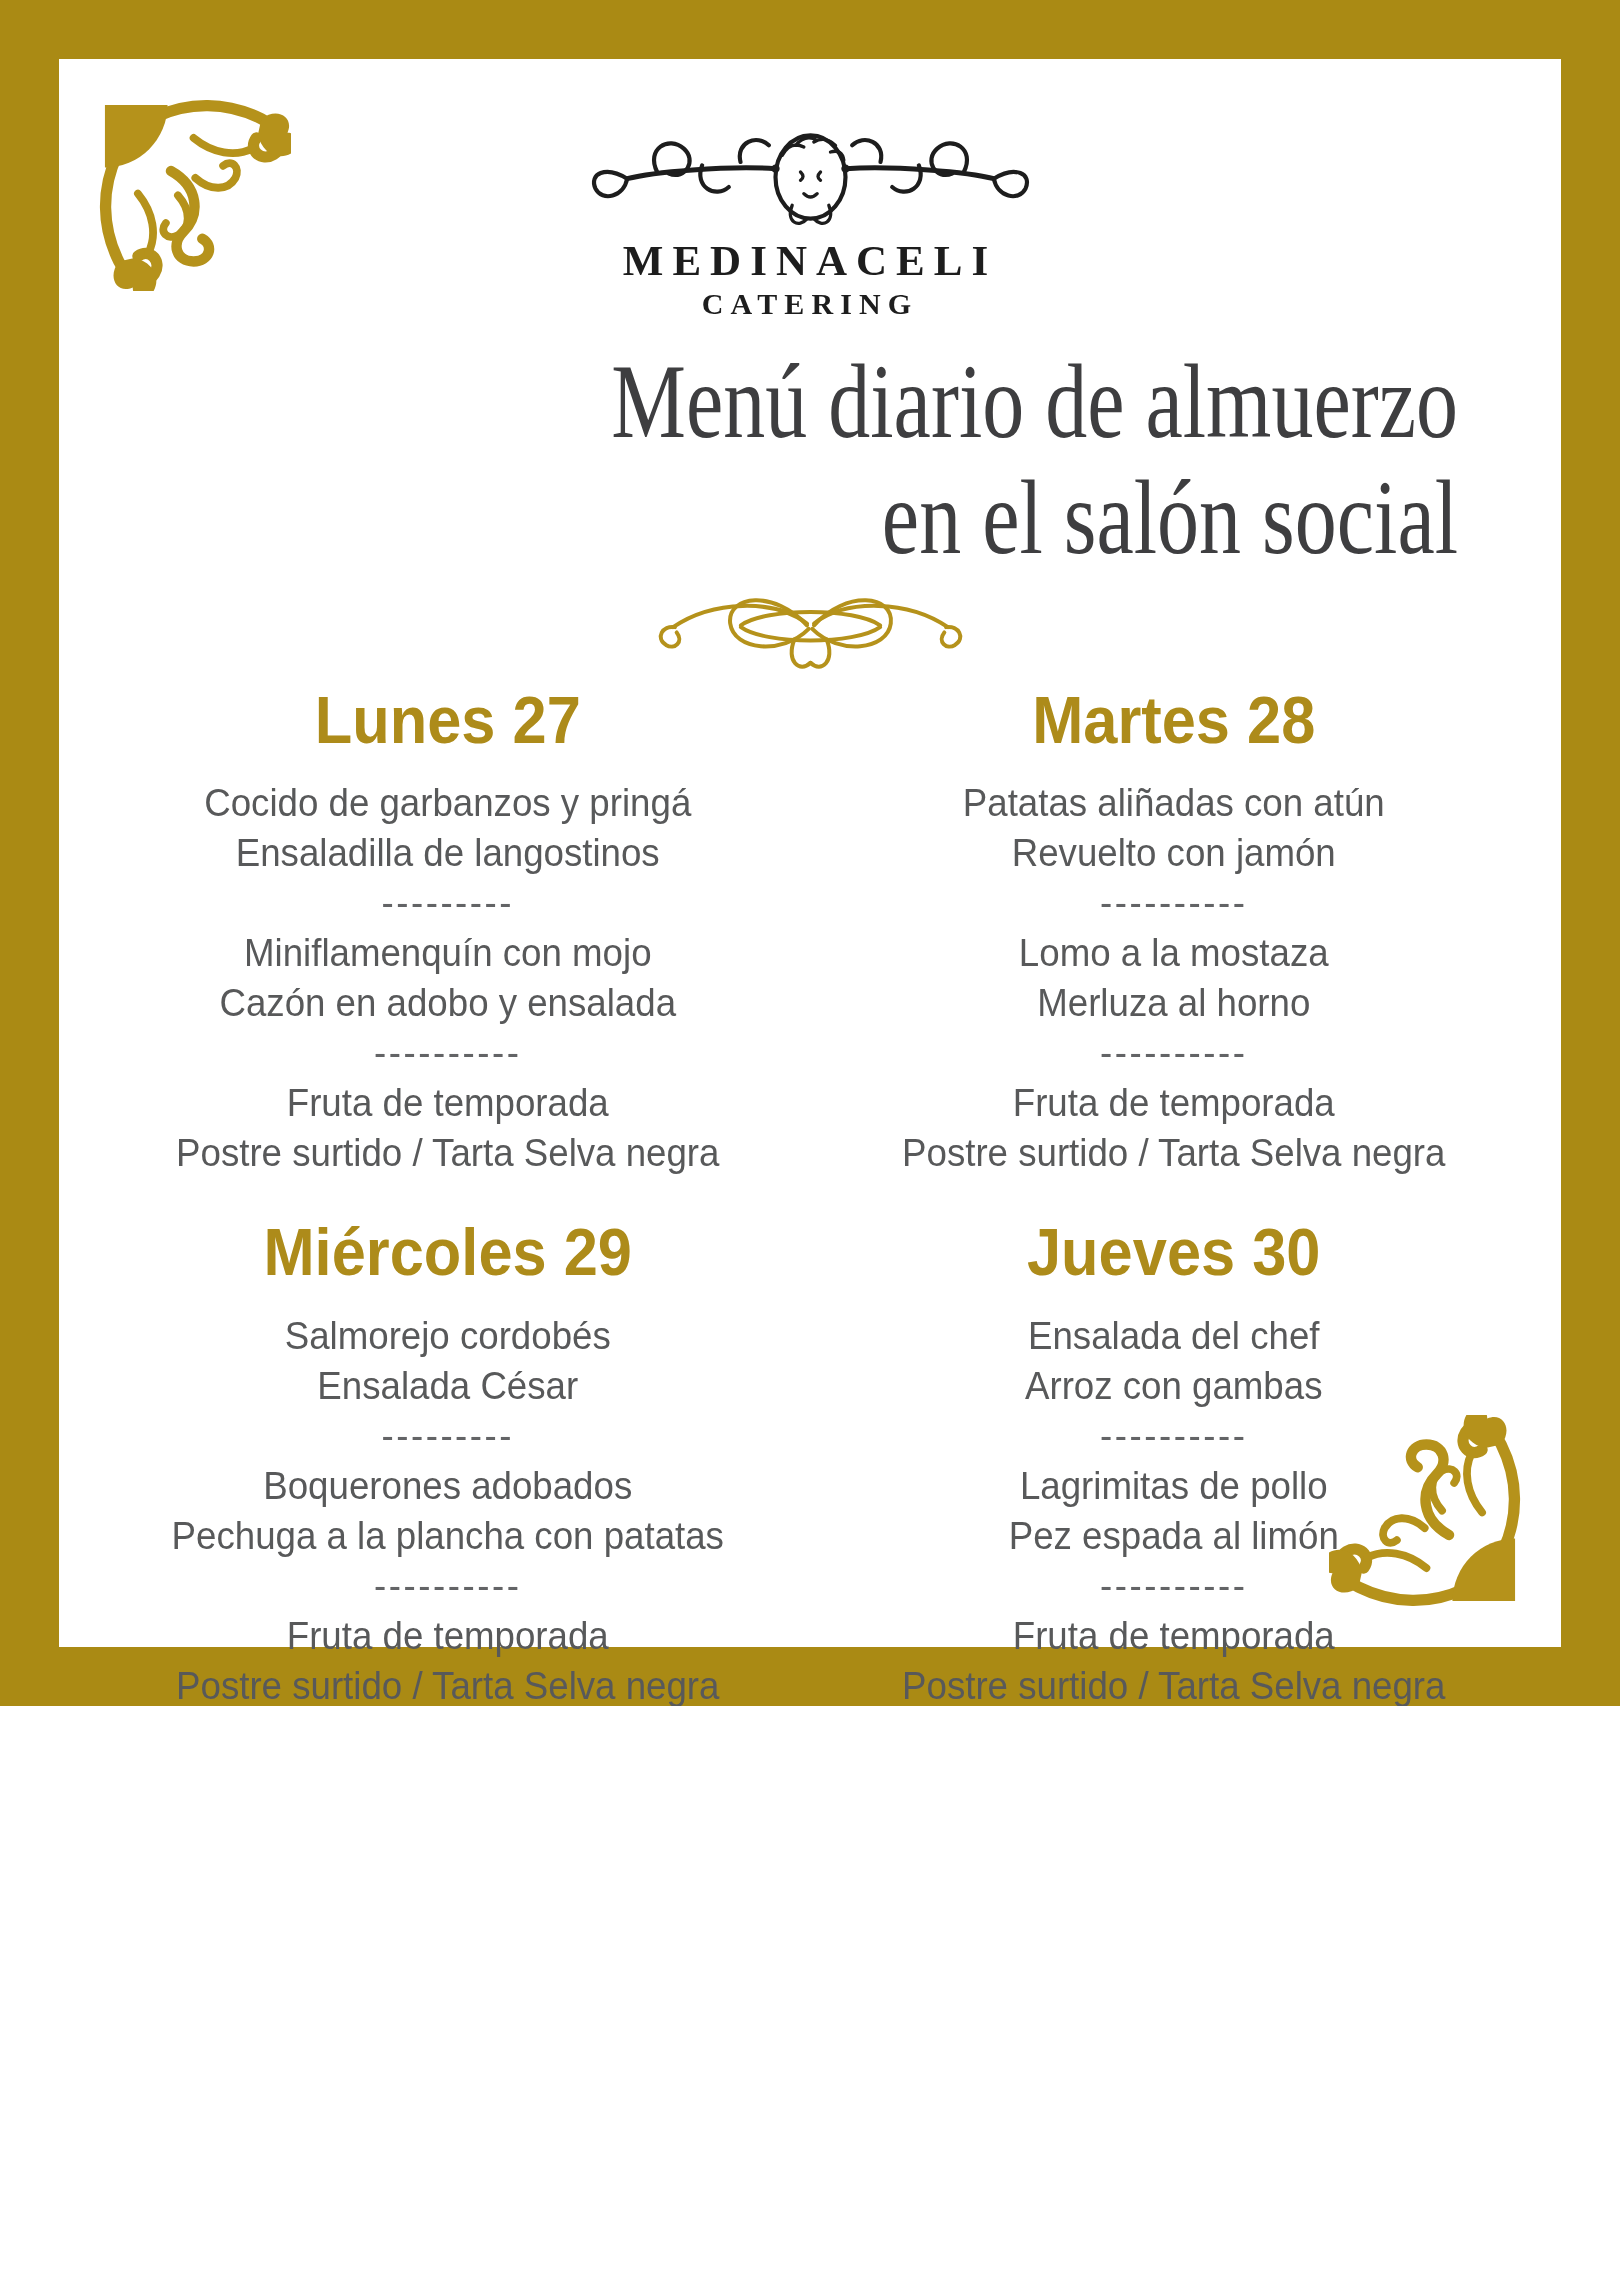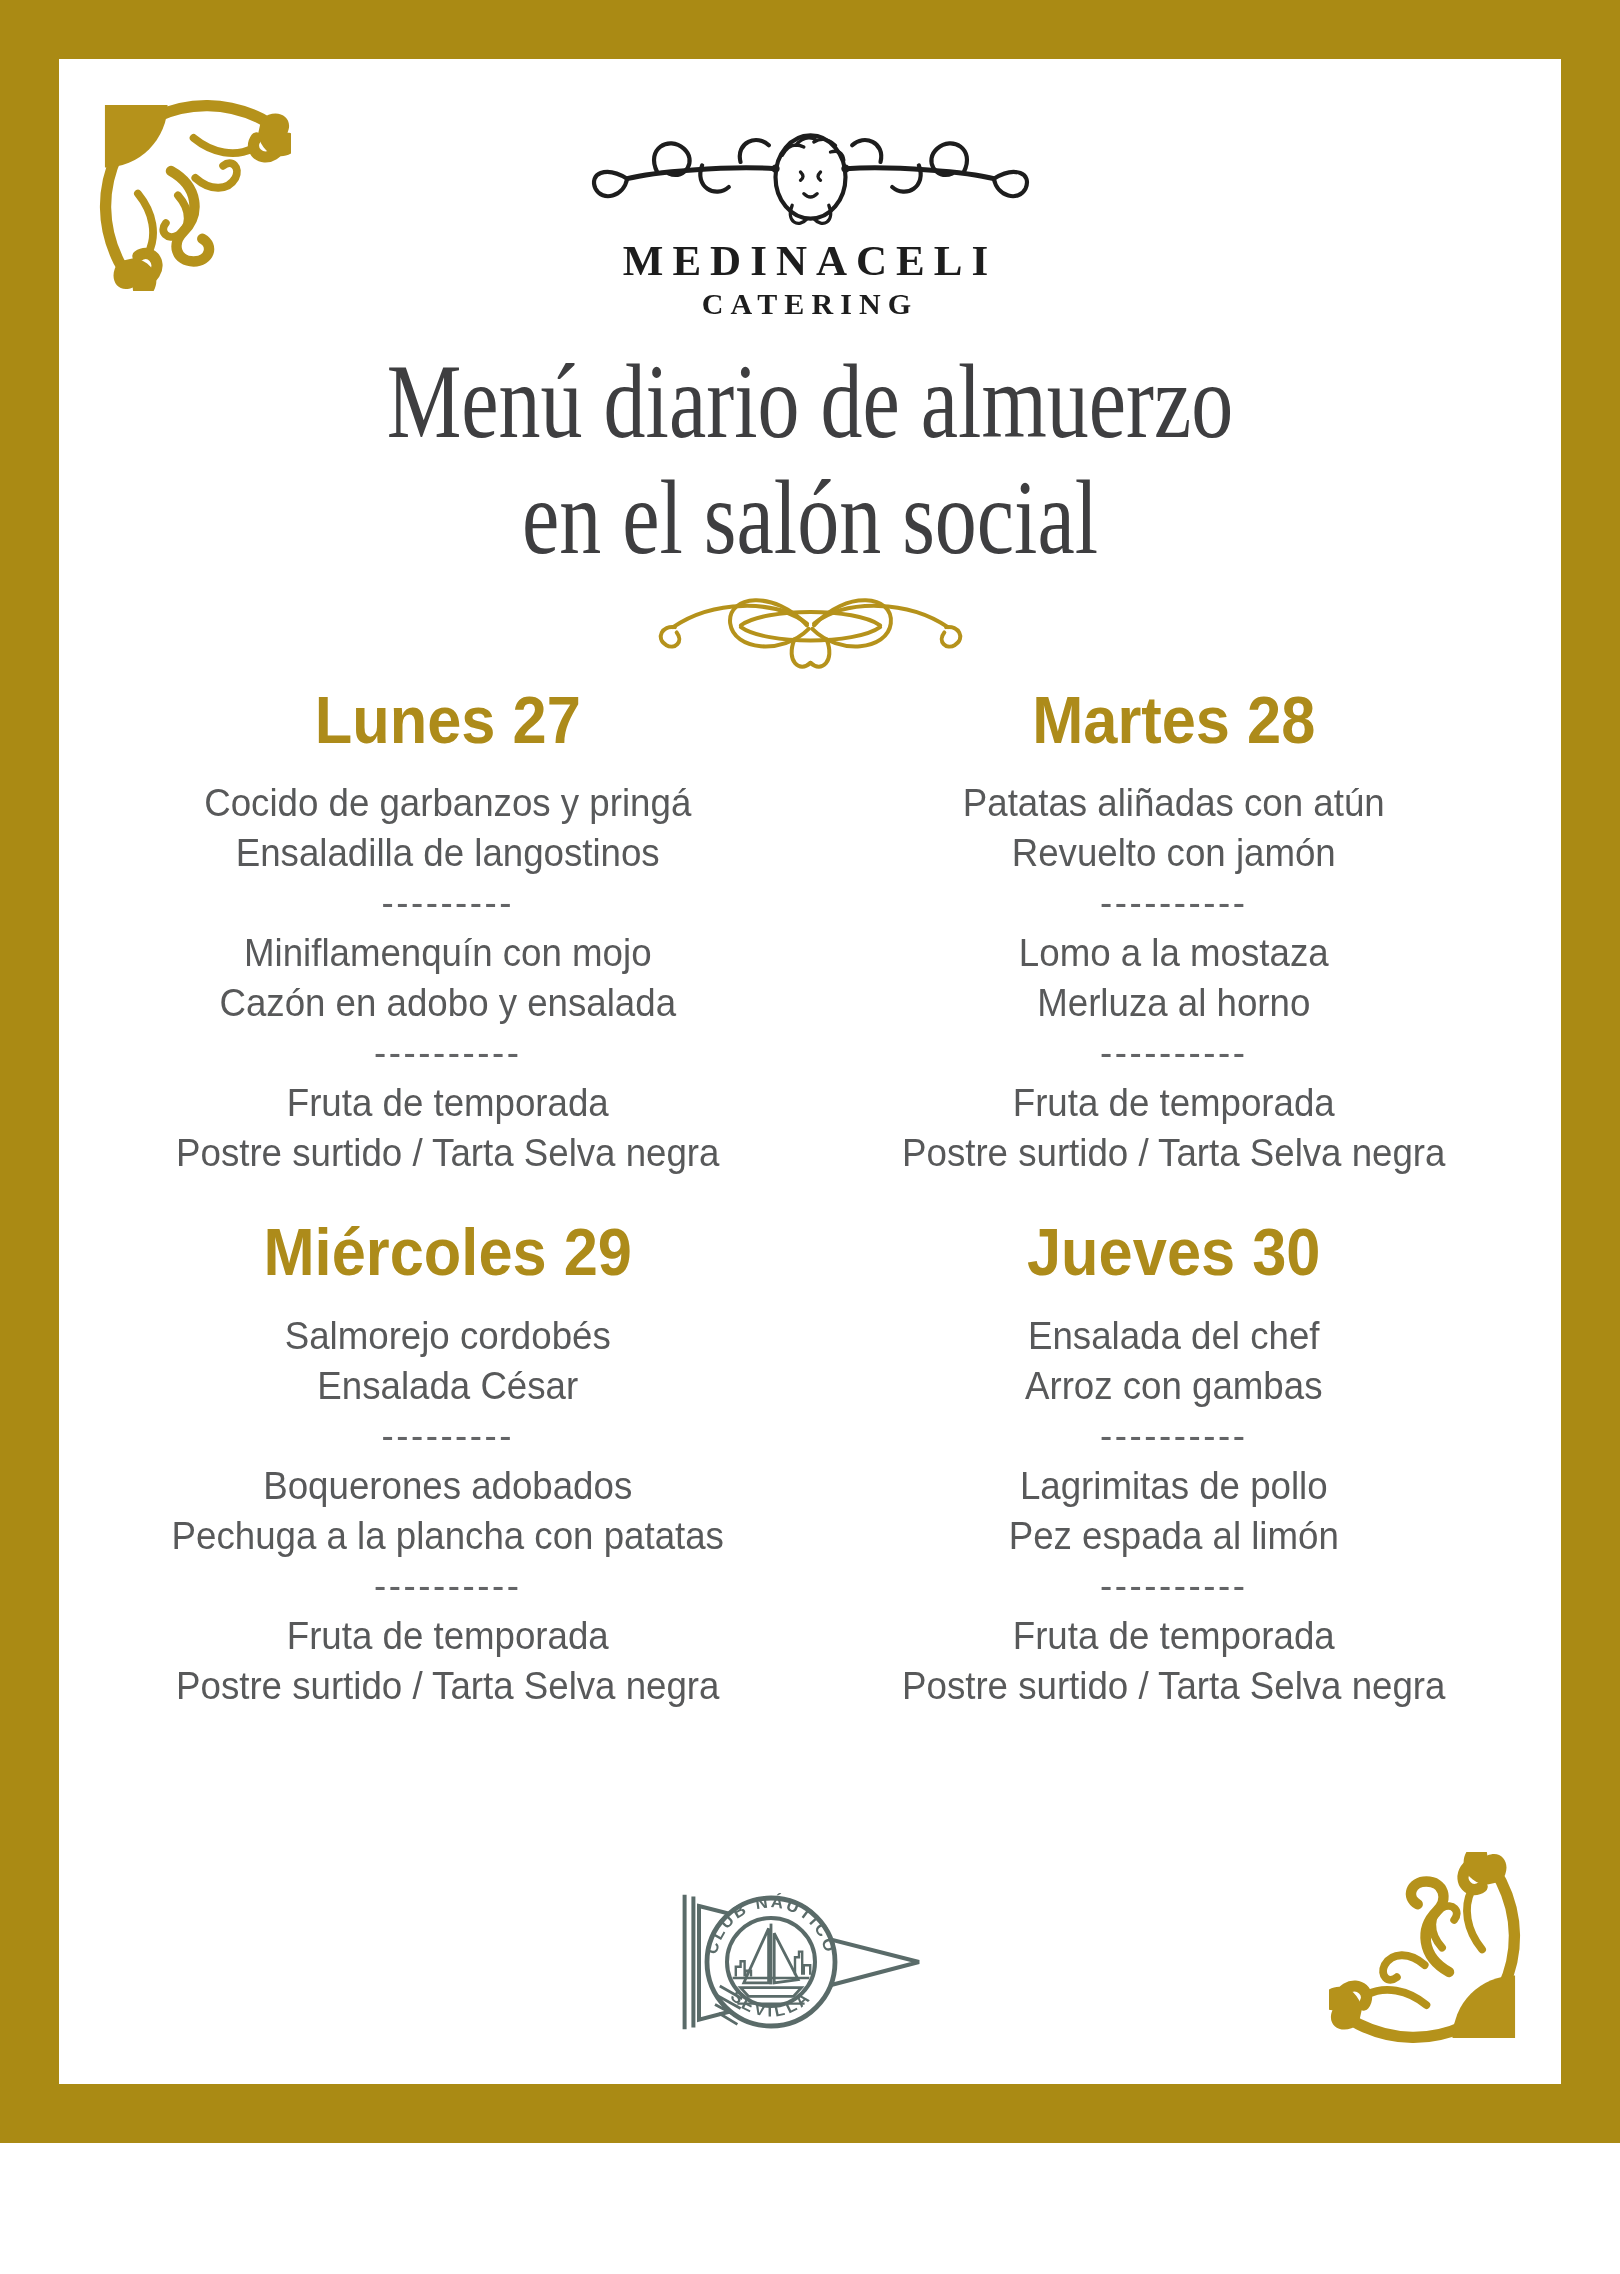--- a/index.html
+++ b/index.html
@@ -1,17 +1,17 @@
 <!DOCTYPE html>
 <html style="--c-border: #aa8a14; --c-gold: #ad8b1a; --c-ornament: #b5921b; --c-title: #3e3e40; --c-body: #58595a; --c-ink: #1d1d1d; --c-club: #5a6b69;font-size:14.3px"><head>
 <meta charset="utf-8">
 <style>
   html,body{margin:0;padding:0;background:#ffffff;}
   .page{
-    position:relative;width:1620px;height:2143px;background:#fff;
+    position:relative;width:1620px;height:1706px;background:#fff;
     font-family:"Liberation Sans",sans-serif;overflow:hidden;
   }
   .frame{
     position:absolute;inset:0;border:59px solid var(--c-border,#aa8a14);
     box-sizing:border-box;pointer-events:none;
   }
   .corner{position:absolute;width:200px;height:200px;}
   .corner.tl{top:91px;left:91px;}
   .corner.br{right:91px;bottom:91px;transform:rotate(180deg);}
   .corner svg{width:100%;height:100%;}
@@ -23,21 +23,21 @@
     font-size:43px;letter-spacing:9px;color:var(--c-ink,#1d1d1d);
     margin-top:-3.6px;
   }
   .brand-sub{
     font-family:"Liberation Serif",serif;font-weight:700;
     font-size:30px;letter-spacing:7.1px;color:var(--c-ink,#1d1d1d);
     margin-top:1.8px;
   }
 
   .title{
-    position:absolute;top:344px;left:0;right:0;text-align:center;
+    position:absolute;top:344px;left:0;right:0;text-align:right;
     font-family:"Liberation Serif",serif;color:var(--c-title,#3e3e40);
     font-size:105px;line-height:1.10;font-weight:400;
   }
   .title .tline{display:inline-block;transform:scaleX(0.80);transform-origin:center;white-space:nowrap;display:block;}
 
   .flourish{position:absolute;top:570px;left:0;right:0;text-align:center;}
   .flourish svg{width:339px;height:116px;}
 
   .menu{
     position:absolute;top:684px;left:85px;width:1451px;

